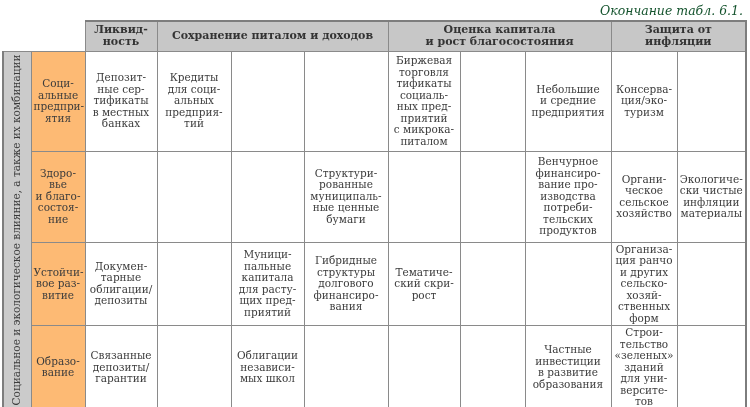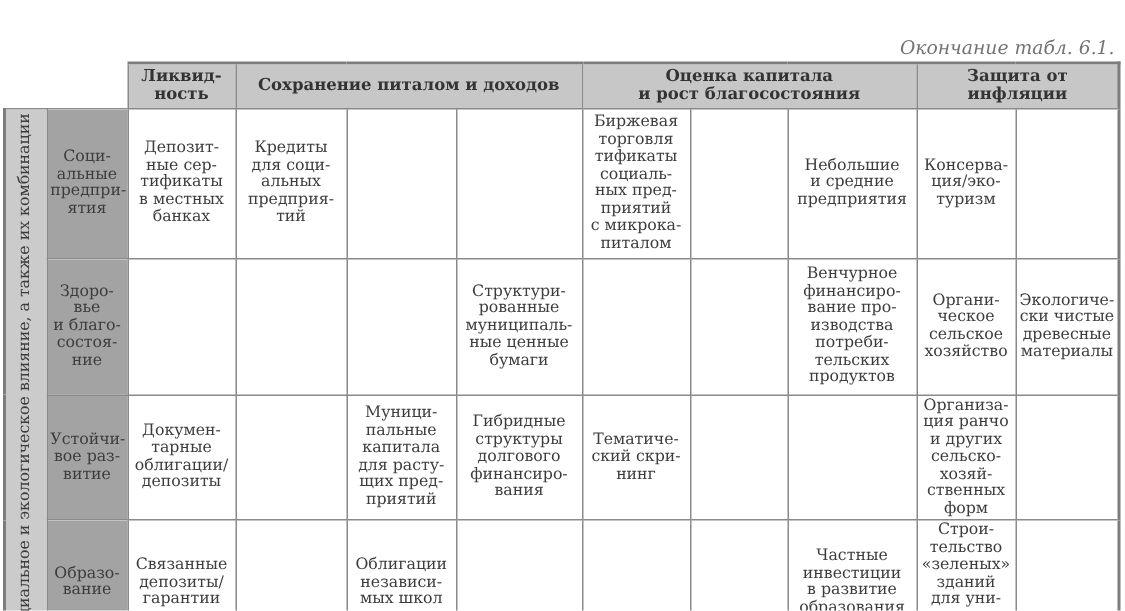--- a/index.html
+++ b/index.html
@@ -1,39 +1,39 @@
 <!DOCTYPE html>
 <html><head>
 <meta charset="utf-8">
 <style>
   html,body { margin:0; padding:0; }
   body {
     width:750px; height:407px; background:#ffffff; overflow:hidden;
     font-family:"DejaVu Serif", serif; color:#3c3c3c;
   }
   .caption {
-    text-align:right; font-style:italic; font-size:12.5px; color:#737373;
-    padding:3px 7px 2px 0; height:15px; line-height:15px;margin-top:21px;
+    text-align:right; font-style:italic; font-size:12.5px; color:#14532d;
+    padding:3px 7px 2px 0; height:15px; line-height:15px;
   }
   table { border-collapse:collapse; table-layout:fixed; margin-left:2px; width:743px; }
   td, th {
     border:1px solid #8a8a8a; padding:1px 2px; box-sizing:border-box;
     text-align:center; vertical-align:middle; white-space:pre-line;
     font-size:10.5px; line-height:11.5px; font-weight:normal;
     overflow:hidden;
     margin-left:28px;
   }
   th {
     background:#c7c7c7; font-weight:bold; font-size:11px; line-height:12.5px;
     border-top:2px solid #7d7d7d; color:#333333;
   }
   .corner { border:none; background:#ffffff; }
   .last-col { border-right:2px solid #7d7d7d; }
   tr.r4 td { border-bottom:2px solid #7d7d7d; }
-  .rlabel { background:#a3a3a3; }
+  .rlabel { background:#fdba74; }
   .strip {
     background:#cbcbcb; border-left:2px solid #7d7d7d;
     border-bottom:2px solid #7d7d7d; padding:0; position:relative;
   }
   .strip-inner {
     position:absolute; top:50%; left:50%;
     width:354px; height:26px;
     transform:translate(-50%,-50%) rotate(-90deg);
     display:flex; align-items:center; justify-content:center;
     font-size:10.5px; white-space:nowrap; color:#3c3c3c;
@@ -134,21 +134,21 @@
 изводства
 потреби-
 тельских
 продуктов</td>
       <td>Органи-
 ческое
 сельское
 хозяйство</td>
       <td class="last-col">Экологиче-
 ски чистые
-древесные
+инфляции
 материалы</td>
     </tr>
 
     <tr class="r3">
       <td class="rlabel">Устойчи-
 вое раз-
 витие</td>
       <td>Докумен-
 тарные
 облигации/
@@ -160,21 +160,21 @@
 для расту-
 щих пред-
 приятий</td>
       <td>Гибридные
 структуры
 долгового
 финансиро-
 вания</td>
       <td>Тематиче-
 ский скри-
-нинг</td>
+рост</td>
       <td></td>
       <td></td>
       <td>Организа-
 ция ранчо
 и других
 сельско-
 хозяй-
 ственных
 форм</td>
       <td class="last-col"></td>

